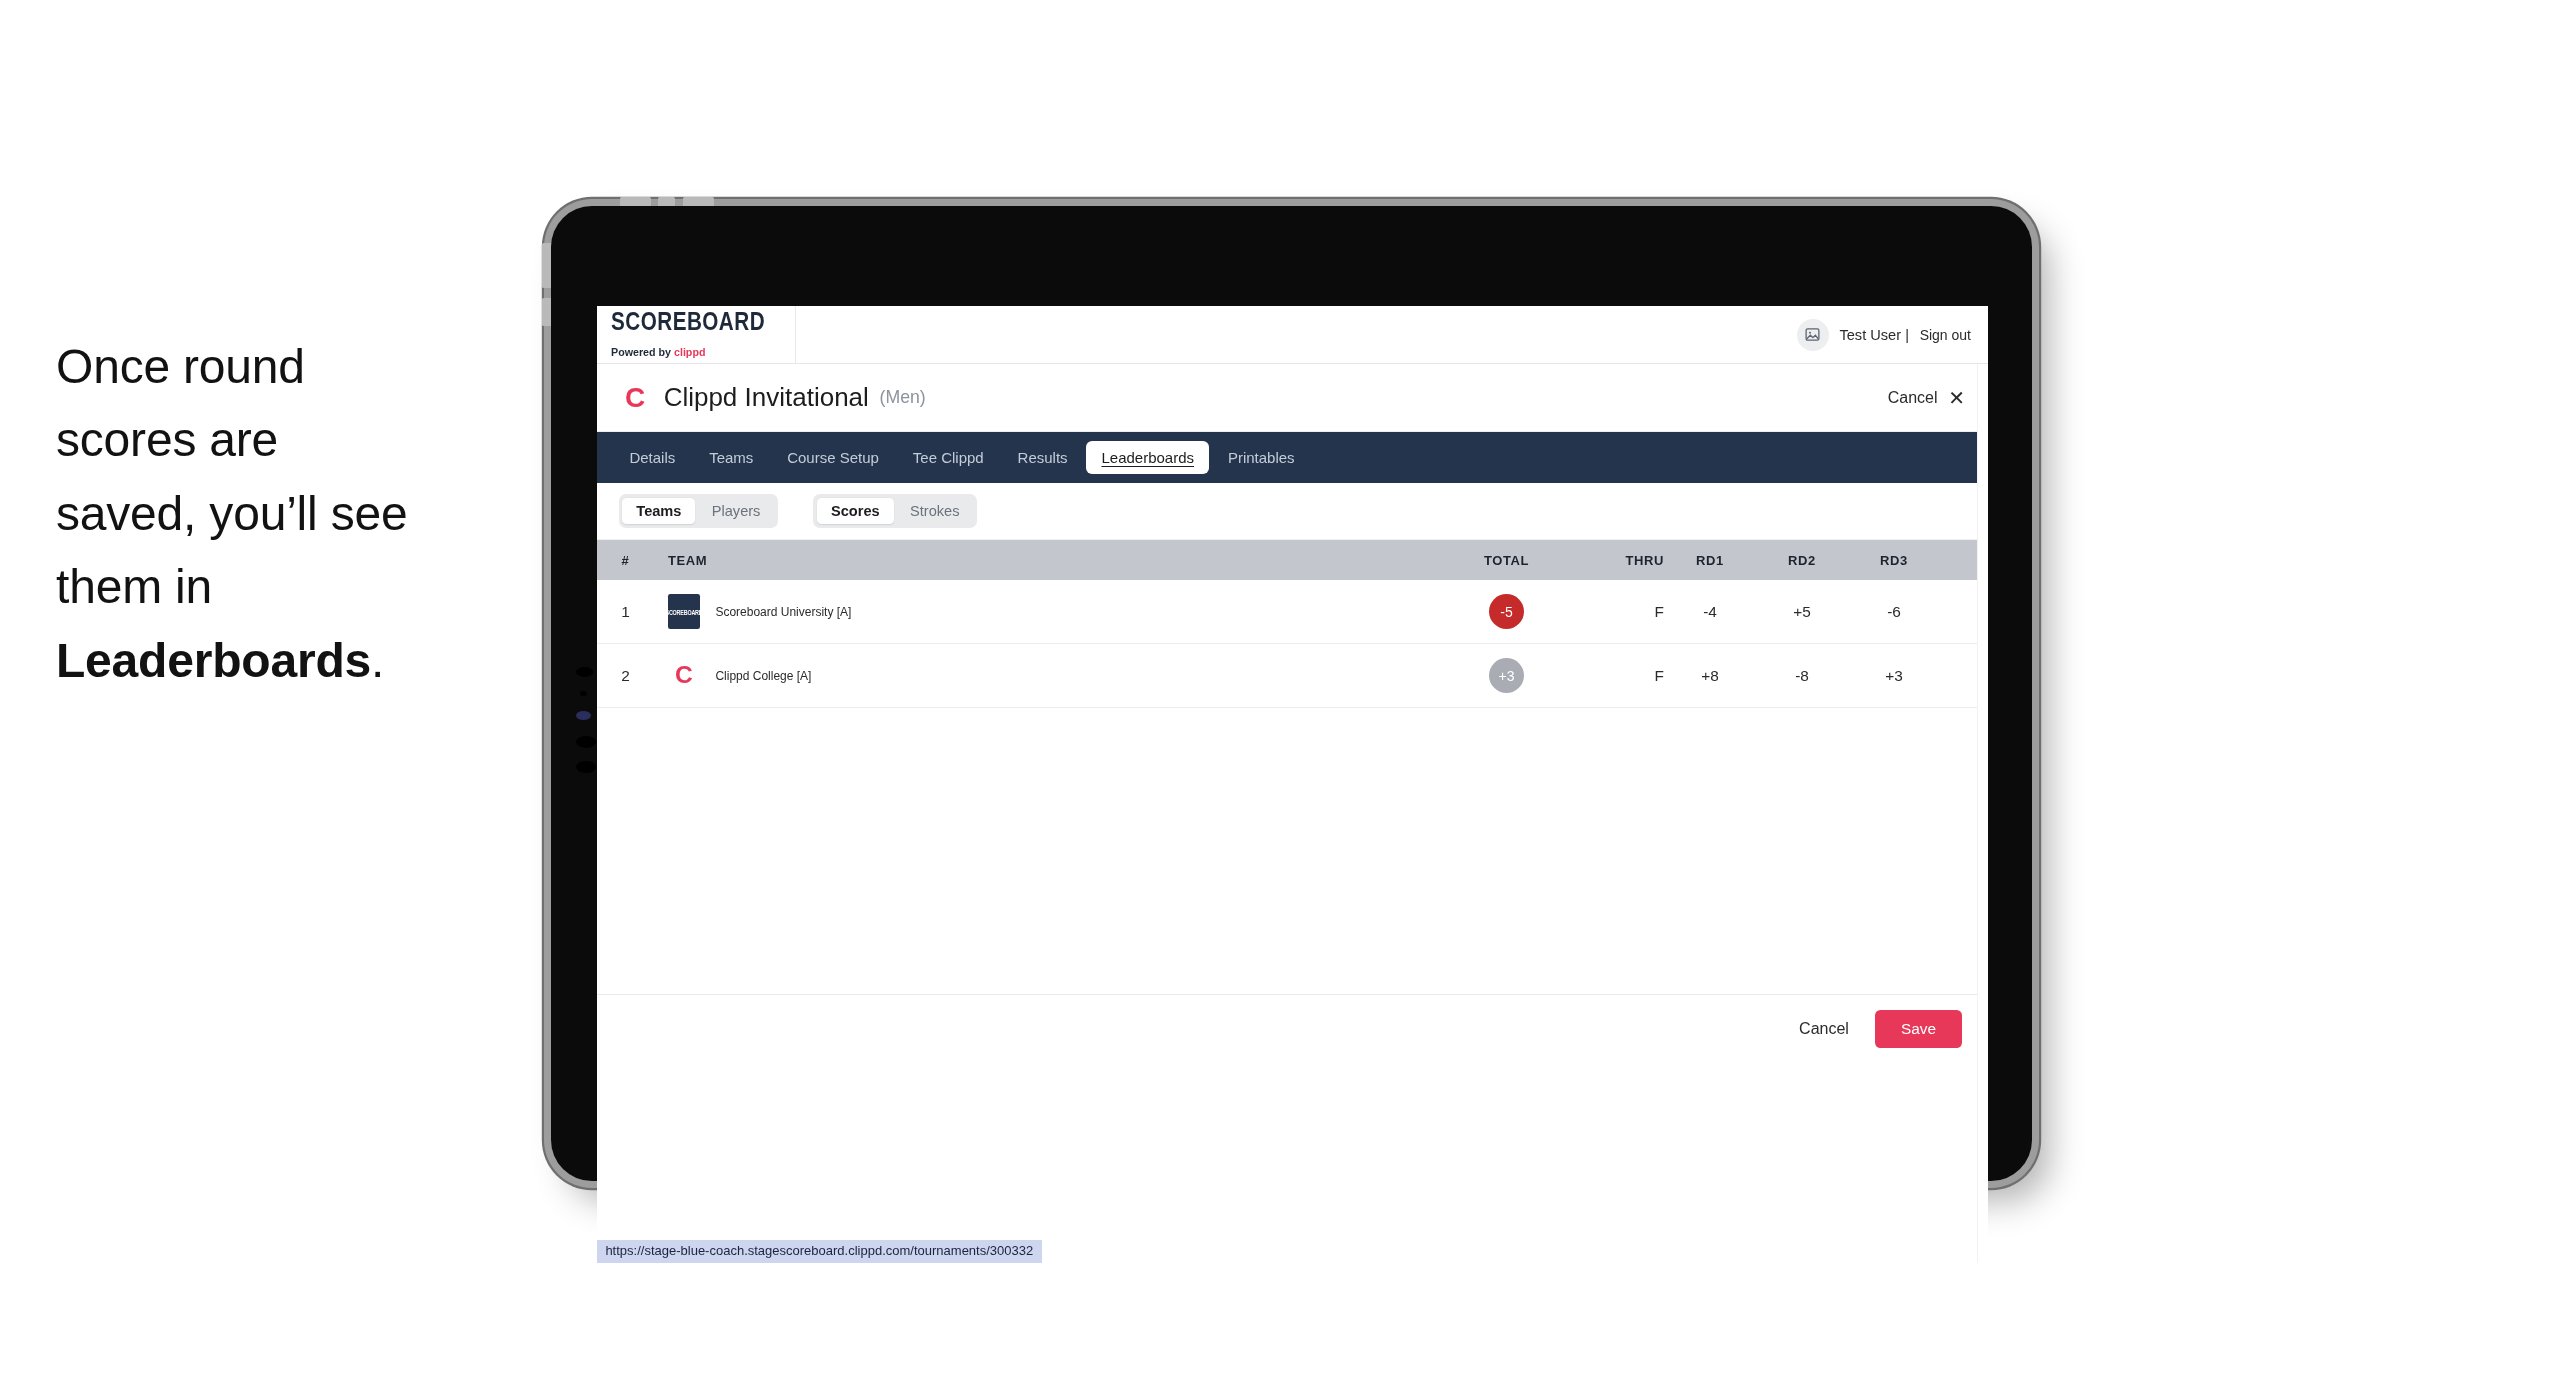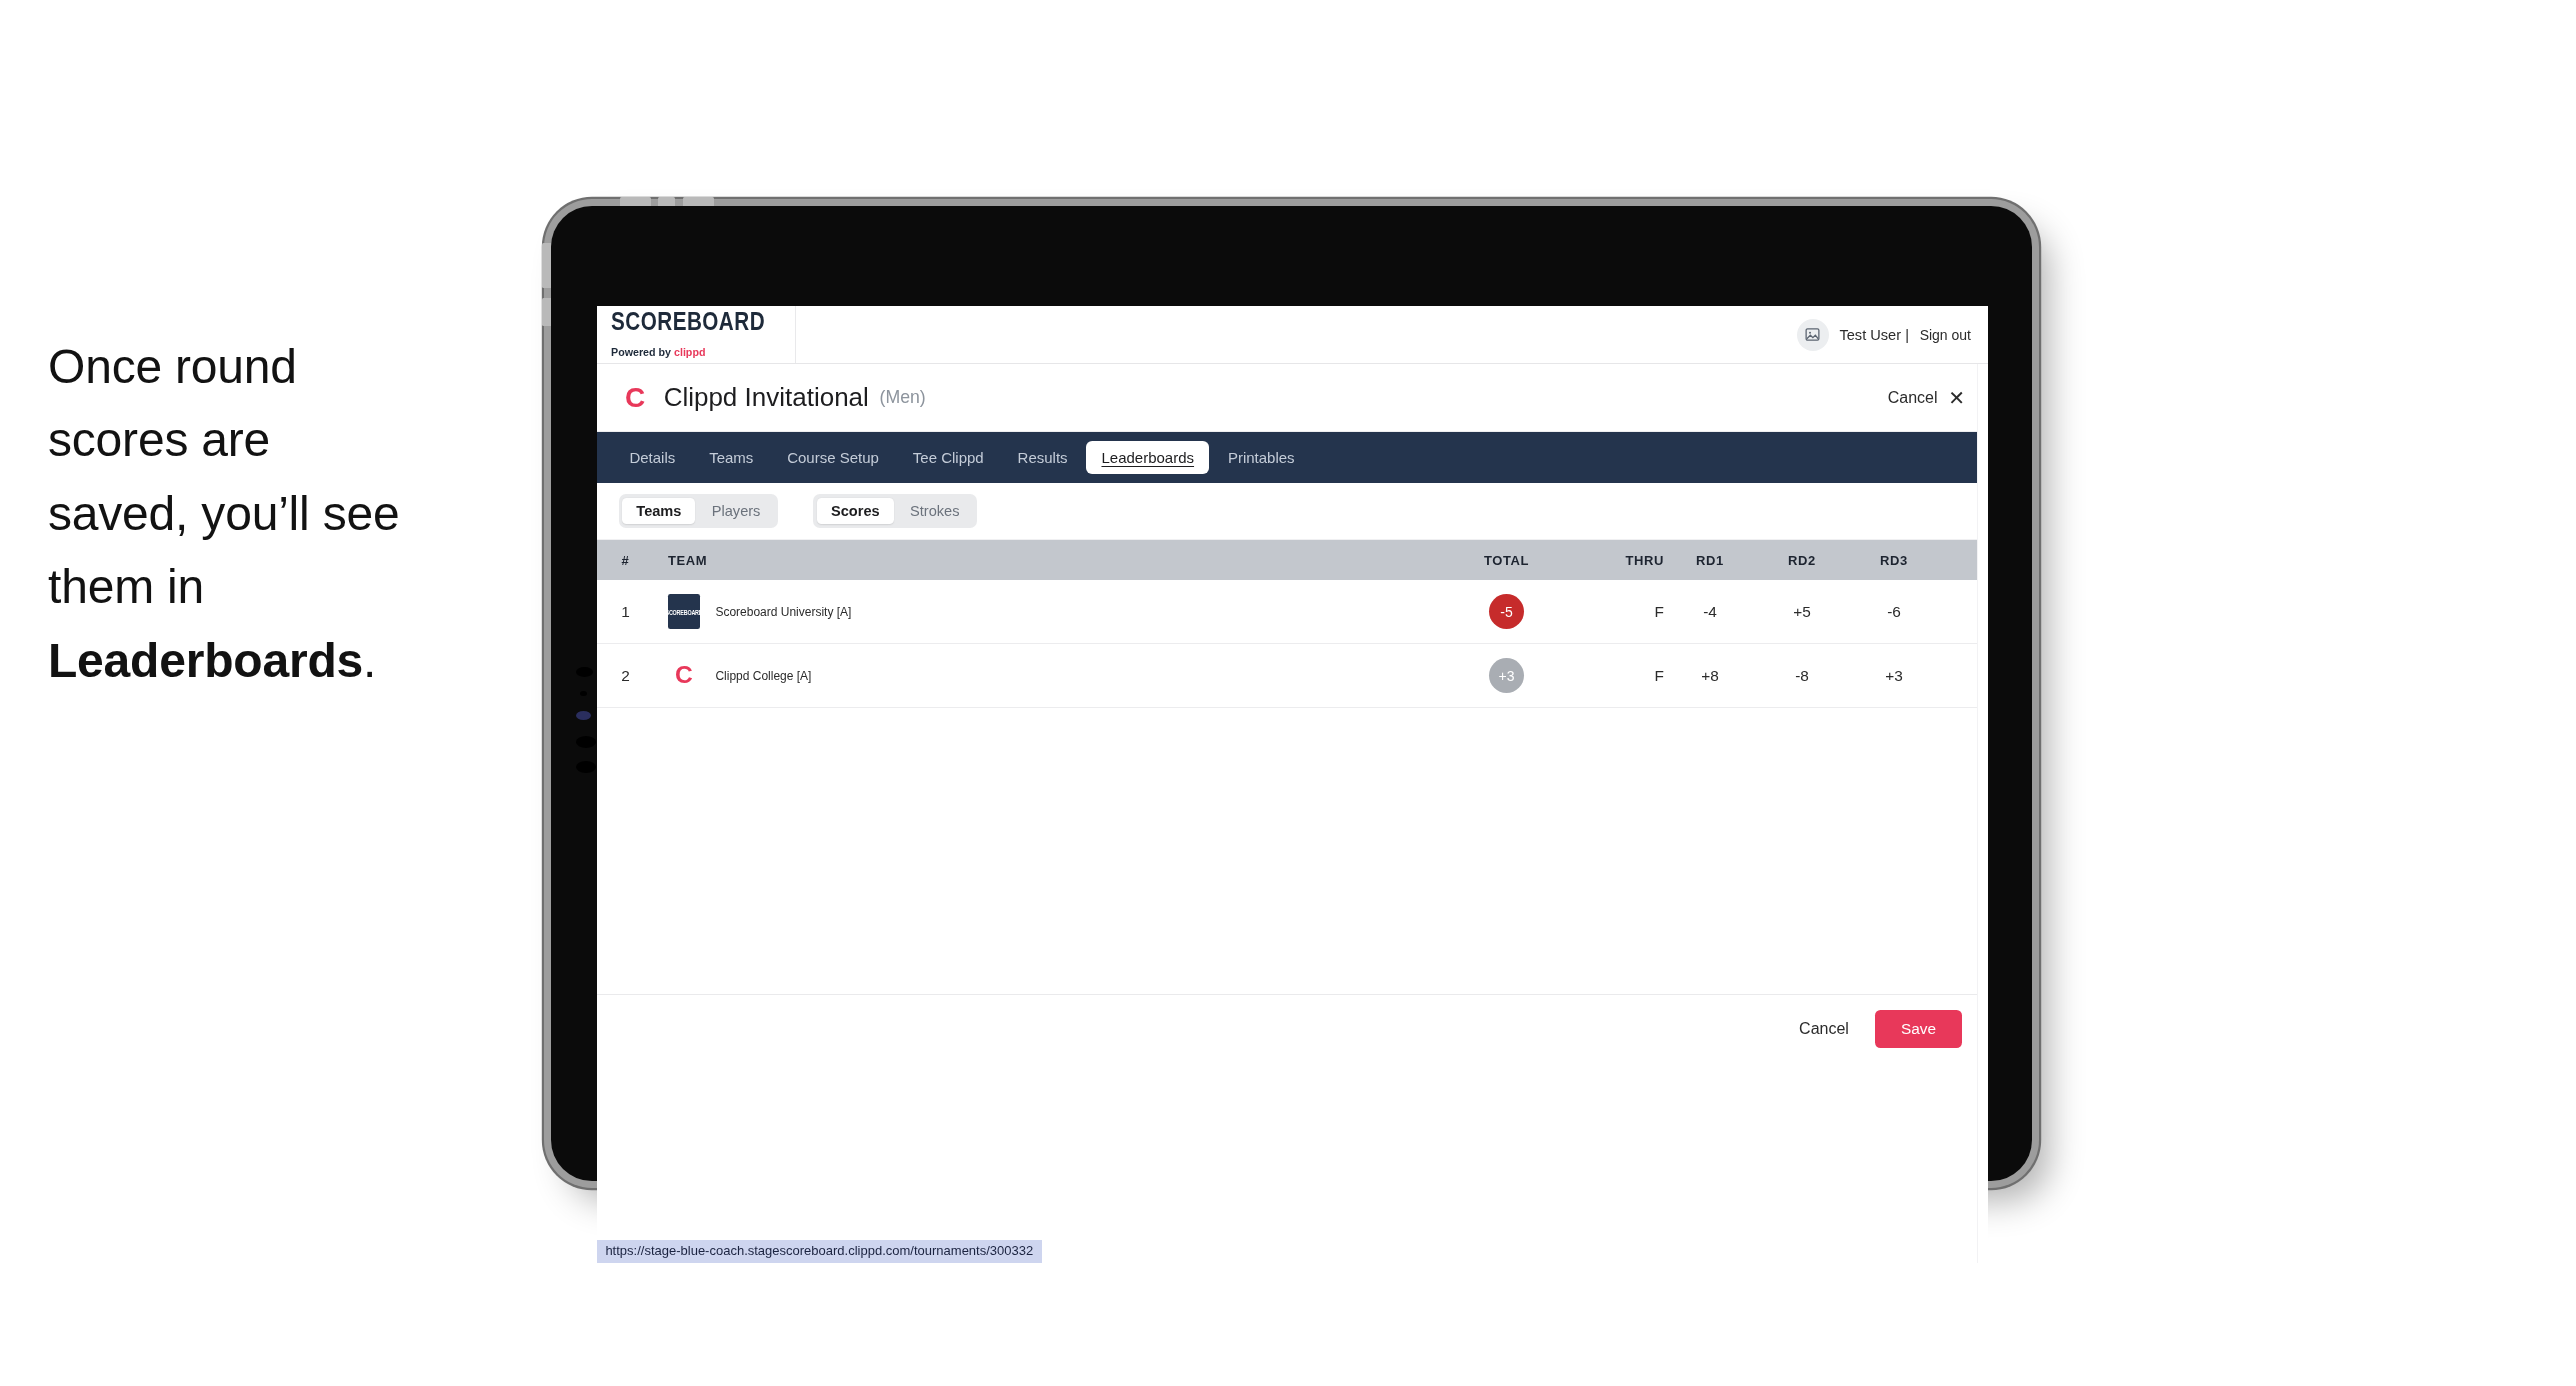--- a/index.html
+++ b/index.html
@@ -15,21 +15,21 @@
   .stage {
     position: relative;
     width: 2576px;
     height: 1386px;
     background: #ffffff;
   }
 
   
   .caption {
     position: absolute;
-    left: 48px;
+    left: 56px;
     top: 330px;
     width: 491px;
     font-size: 48px;
     line-height: 1.53;
     color: #121212;
     letter-spacing: -0.2px;
     font-weight: 400;
   }
   .caption b { font-weight: 700; }
 

